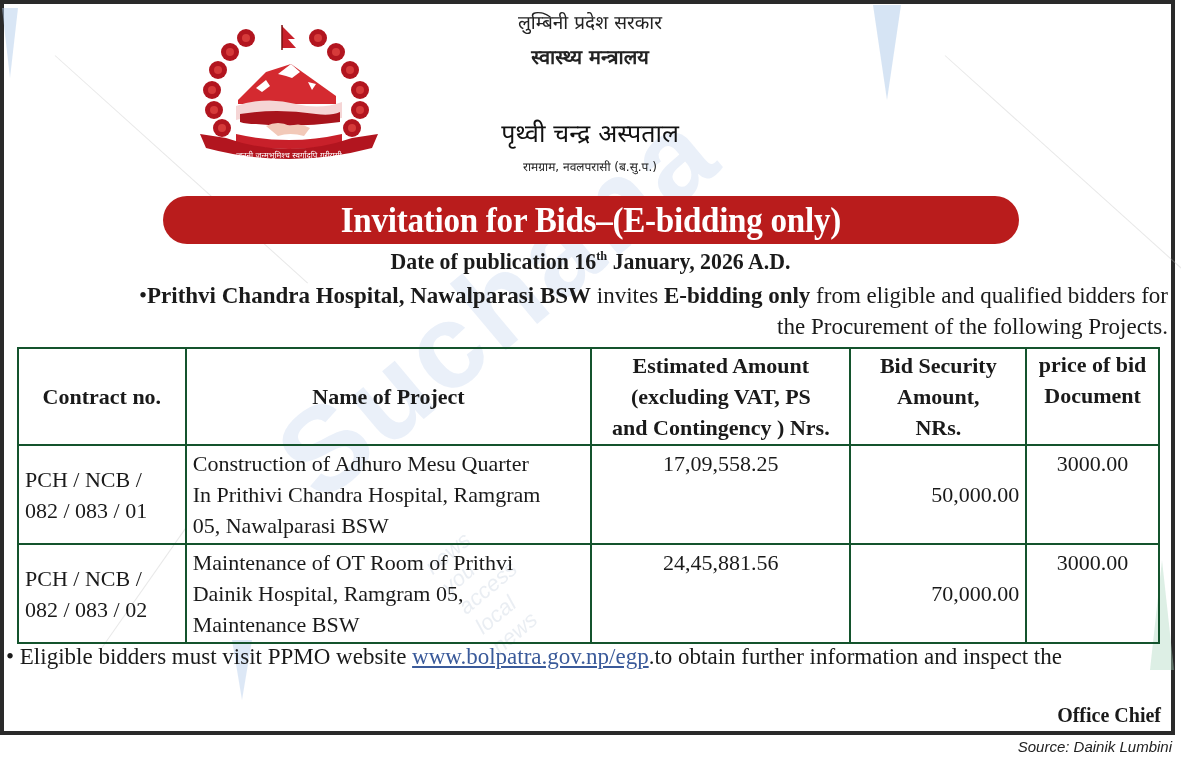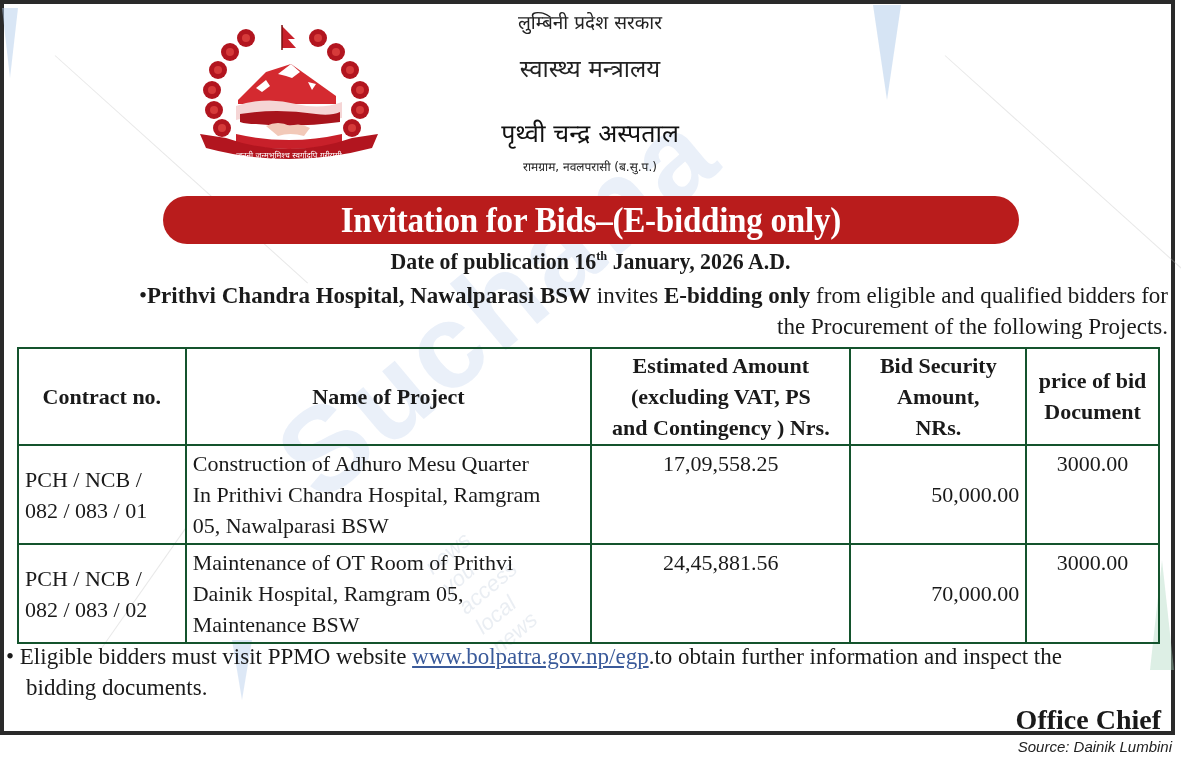--- a/index.html
+++ b/index.html
@@ -39,21 +39,21 @@
 
     
     .emblem { position: absolute; left: 196px; top: 22px; width: 186px; height: 150px; }
 
     
     .org-line {
       position: absolute; left: 450px; width: 280px; text-align: center;
       font-family: "DejaVu Sans", sans-serif; color: #222;
     }
     .org-1 { top: 9px; font-size: 19px; }
-    .org-2 { top: 51px; font-size: 24px; }
+    .org-2 { top: 43px; font-size: 20px; font-weight: bold; }
     .org-3 { top: 79px; font-size: 19px; }
     .org-4 { top: 115px; font-size: 25px; font-weight: normal; color: #111; }
     .org-5 { top: 158px; font-size: 12px; }
 
     
     .title-banner {
       position: absolute; left: 163px; top: 196px; width: 856px; height: 48px;
       background: #b91c1c; border-radius: 24px;
       display: flex; align-items: center; justify-content: center;
     }
@@ -102,21 +102,21 @@
     
     .footer-note {
       position: absolute; left: 6px; top: 641px; width: 1150px;
       font-size: 23px; line-height: 31px; color: #1a1a1a;
     }
     .footer-note .line { white-space: nowrap; }
     .link { color: #3a5a9a; text-decoration: underline; }
 
     .signature {
       position: absolute; right: 20px; top: 704px;
-      font-size: 28px; font-weight: bold; color: #1a1a1a;
+      font-size: 20px; font-weight: bold; color: #1a1a1a;
     }
 
     .source {
       position: absolute; right: 9px; top: 738px;
       font-family: "Liberation Sans", sans-serif; font-style: italic;
       font-size: 15px; color: #222;
     }
   </style>
 </head>
 <body>
@@ -212,21 +212,21 @@
         <th class="col3">
           <div>Estimated Amount</div>
           <div>(excluding VAT, PS</div>
           <div>and Contingency ) Nrs.</div>
         </th>
         <th class="col4">
           <div>Bid Security</div>
           <div>Amount,</div>
           <div>NRs.</div>
         </th>
-        <th class="col5" style="vertical-align: top; padding-top: 16px;">
+        <th class="col5" style="vertical-align: top; padding-top: 0;">
           <div>price of bid</div>
           <div>Document</div>
         </th>
       </tr>
     </thead>
     <tbody>
       <tr class="data-row">
         <td class="td-contract">
           <div>PCH / NCB /</div>
           <div>082 / 083 / 01</div>
@@ -252,18 +252,17 @@
         </td>
         <td class="td-center">24,45,881.56</td>
         <td class="td-mid">70,000.00</td>
         <td class="td-center">3000.00</td>
       </tr>
     </tbody>
   </table>
 
   <div class="footer-note">
     <div class="line"><span>•</span><span> Eligible bidders  must visit PPMO website </span><a class="link">www.bolpatra.gov.np/egp</a><span>.to obtain further information and inspect the</span></div>
-    <div class="line" style="padding-left: 20px;">bidding documents.</div>
   </div>
 
   <div class="signature">Office Chief</div>
   <div class="source">Source: Dainik Lumbini</div>
 </div>
 
 </body></html>

